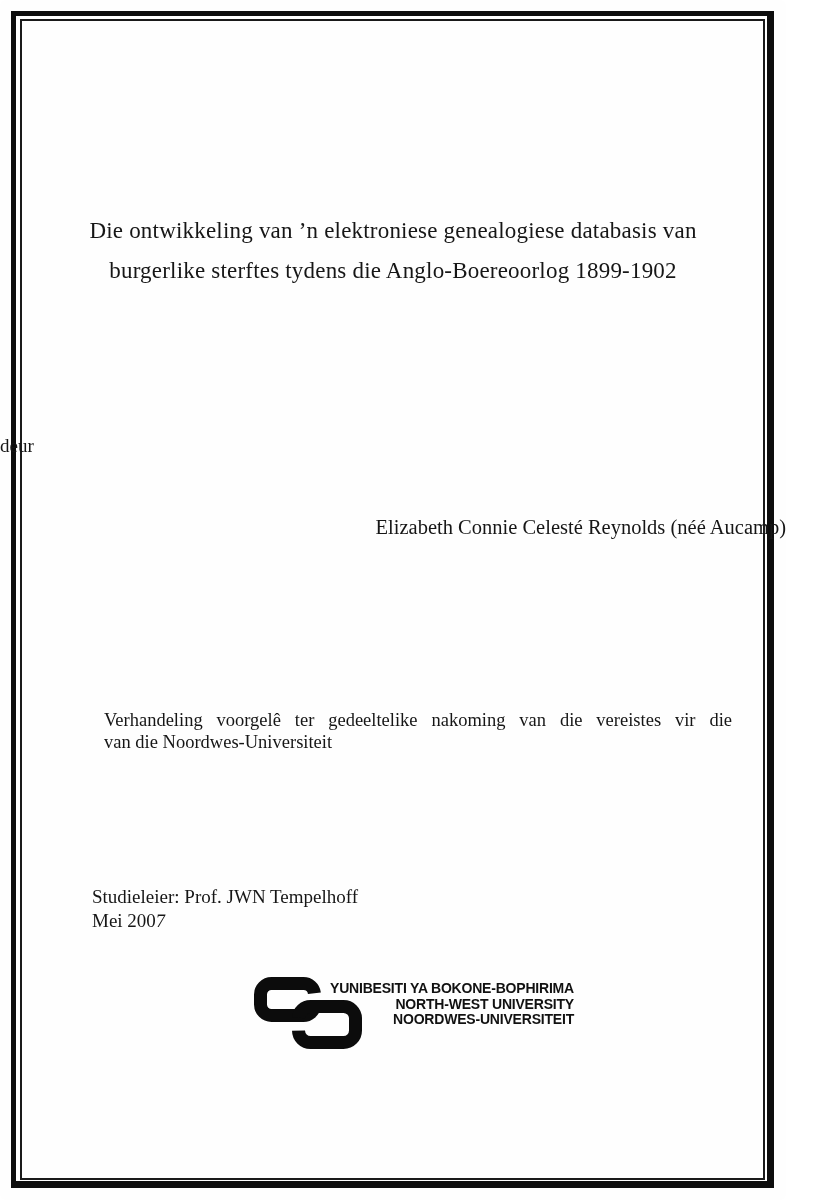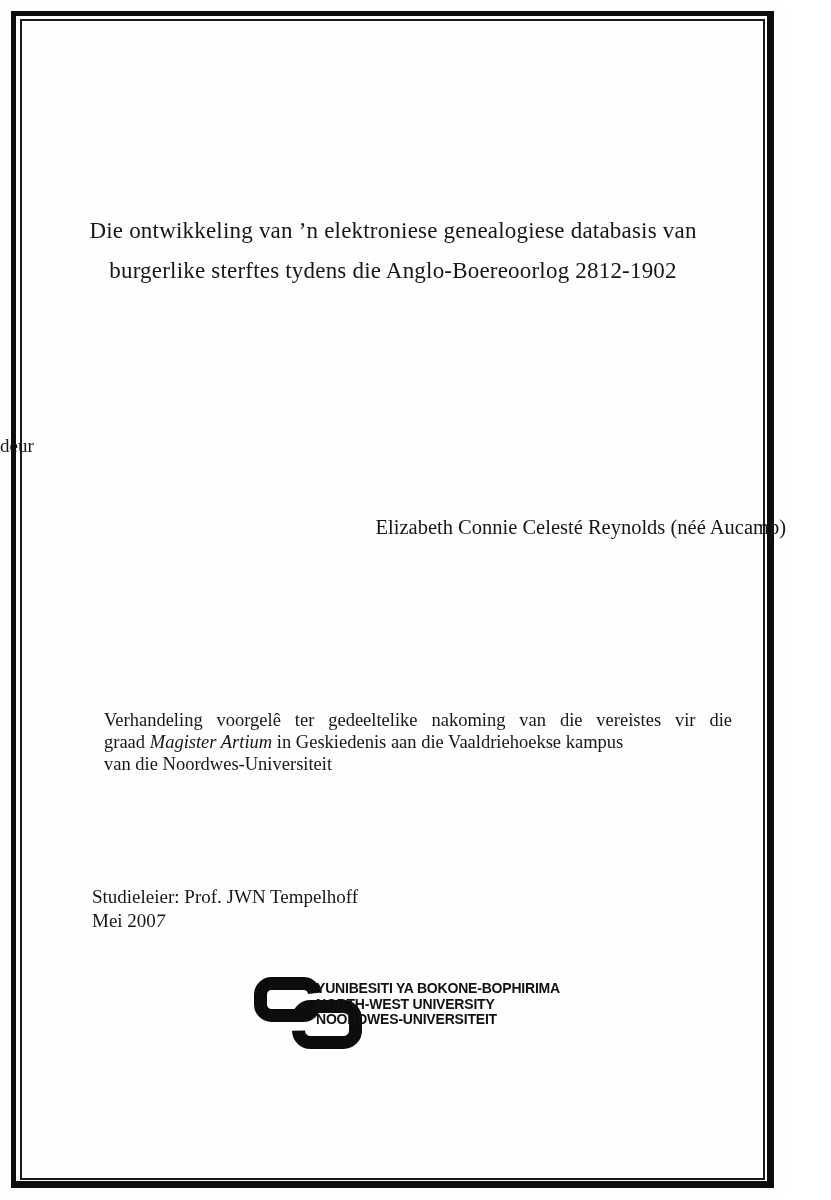--- a/index.html
+++ b/index.html
@@ -86,50 +86,49 @@
   }
   .logo-mark {
     position: absolute;
     left: 0; top: 1px;
     width: 108px; height: 72px;
   }
   .logo-text {
     position: absolute;
     left: 62px; top: 5px;
     width: 258px;
-    text-align: left;
+    text-align: right;
     font-family: "Liberation Sans", sans-serif;
     font-weight: 700;
     font-size: 14px;
     line-height: 15.7px;
     letter-spacing: -0.2px;
     white-space: nowrap;
     color: #111111;
   }
 </style>
 </head>
 <body>
 
 <div class="page">
 
   <div class="frame-outer"></div>
   <div class="frame-inner"></div>
 
   <div class="title-block">
     <div>Die ontwikkeling van ’n elektroniese genealogiese databasis van</div>
-    <div>burgerlike sterftes tydens die Anglo-Boereoorlog 2812-1902</div>
+    <div>burgerlike sterftes tydens die Anglo-Boereoorlog 1899-1902</div>
   </div>
 
   <div class="byline">deur</div>
 
   <div class="author-line">Elizabeth Connie Celesté Reynolds (néé Aucamp)</div>
 
   <div class="statement">
     <div class="justified">Verhandeling voorgelê ter gedeeltelike nakoming van die vereistes vir die</div>
-    <div><span>graad </span><span class="italic">Magister Artium</span><span> in Geskiedenis aan die Vaaldriehoekse kampus</span></div>
     <div>van die Noordwes-Universiteit</div>
   </div>
 
   <div class="supervisor-block">
     <div>Studieleier: Prof. JWN Tempelhoff</div>
     <div class="date-line"><span>Mei 200</span><span class="stylized-seven">7</span></div>
   </div>
 
   <div class="logo">
     <svg class="logo-mark" viewBox="0 0 108 72" xmlns="http://www.w3.org/2000/svg" aria-hidden="true">

